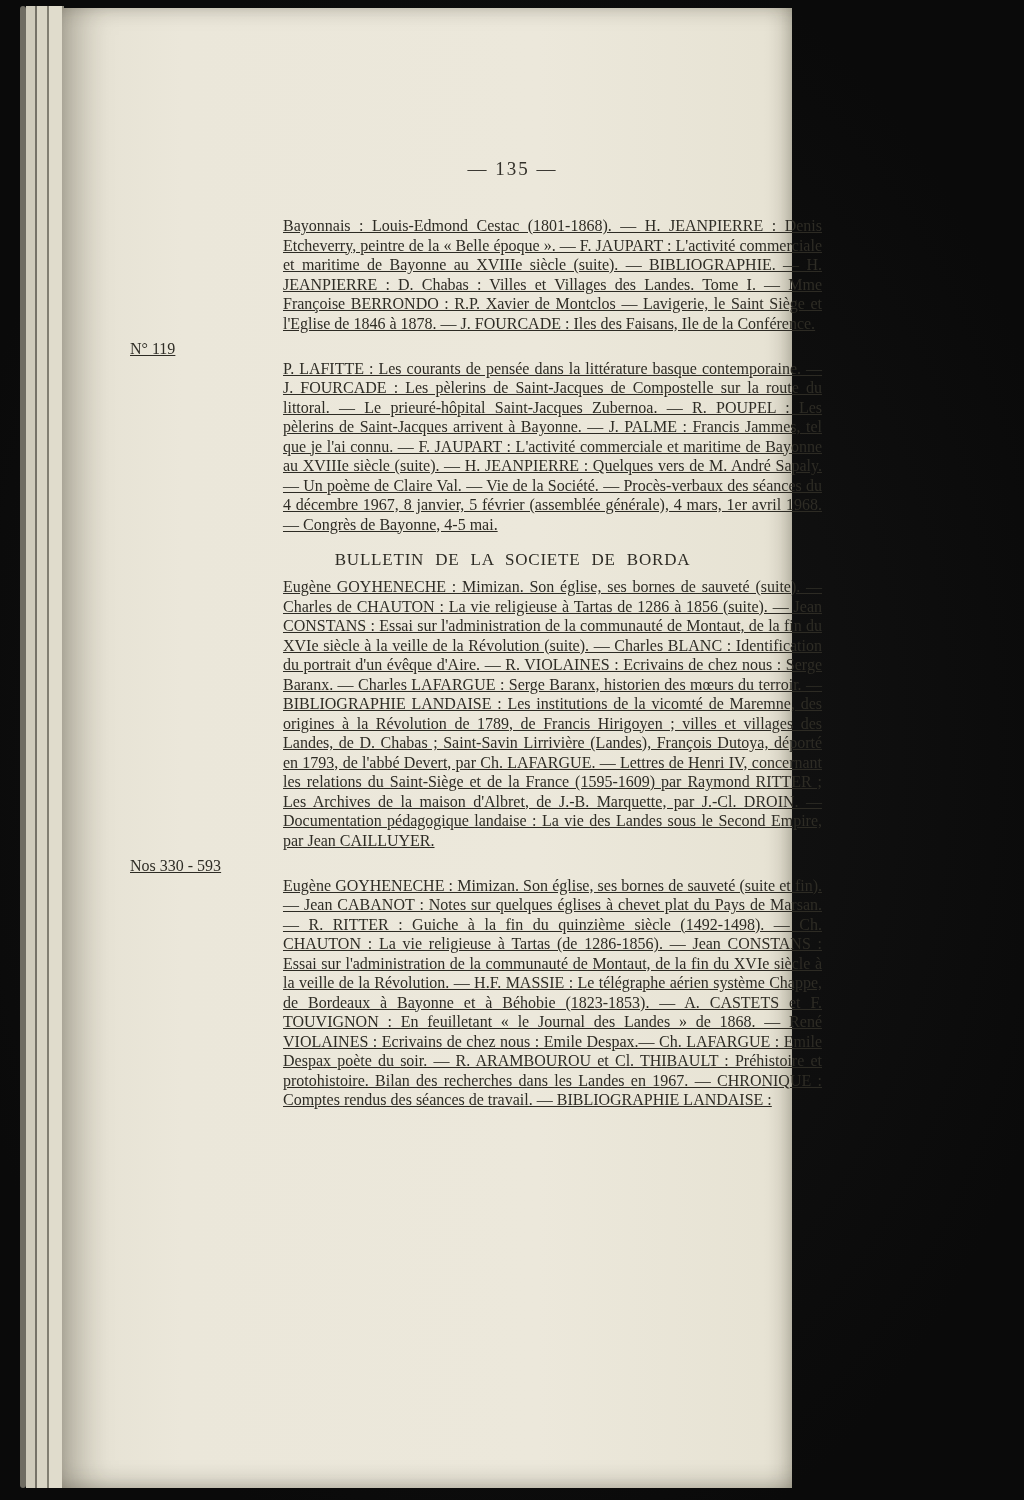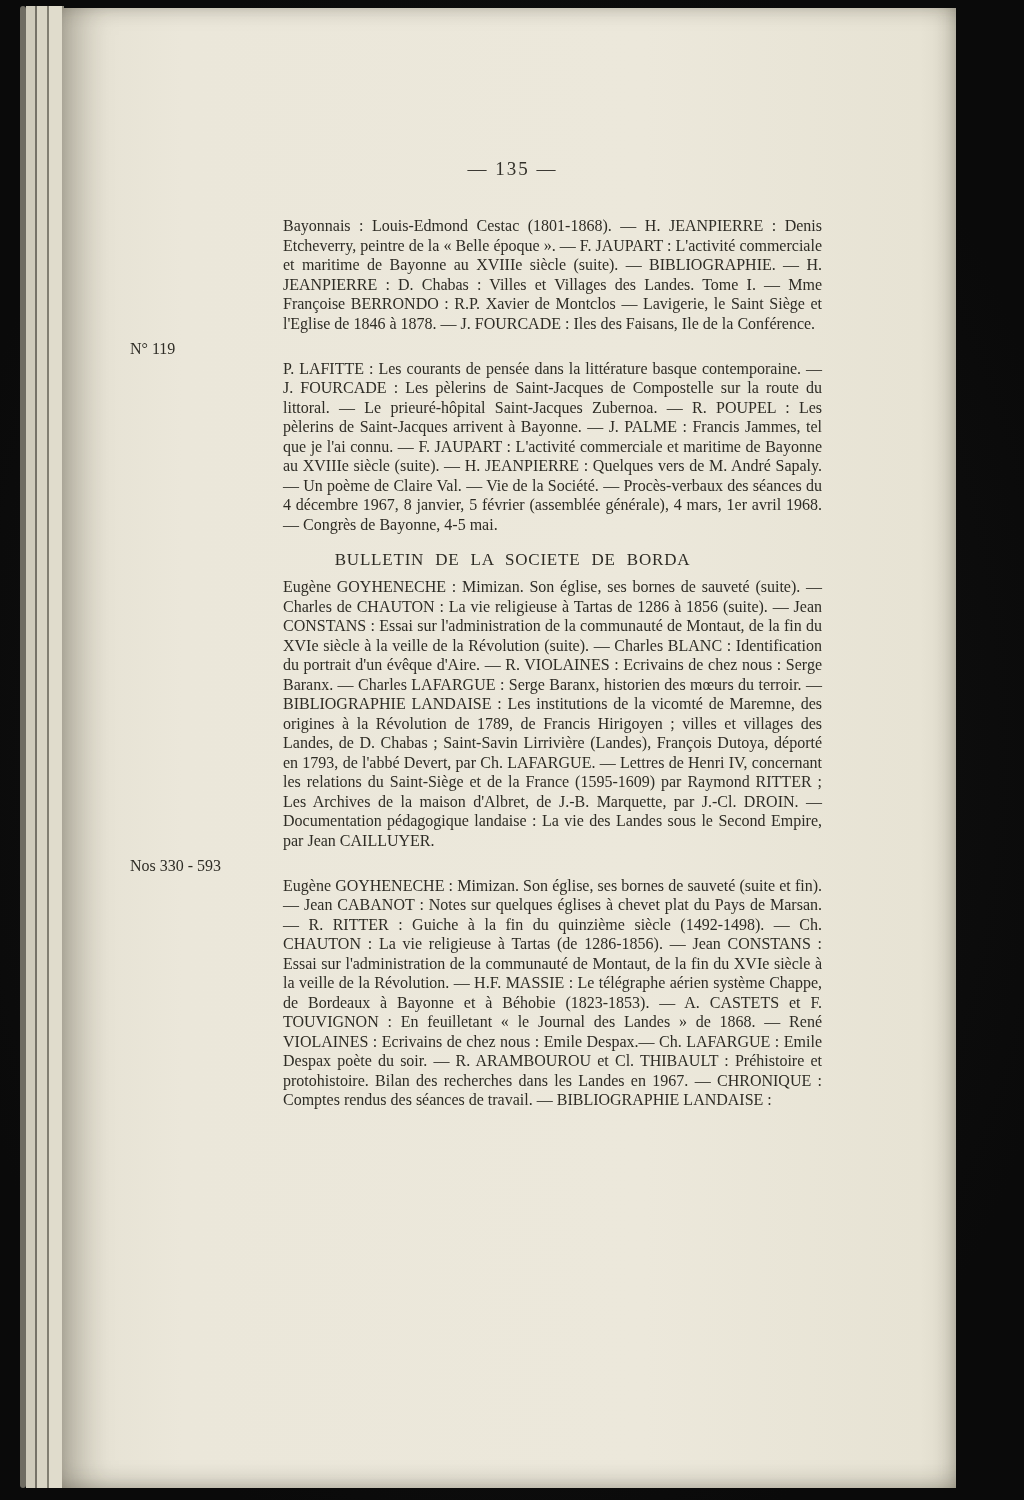--- a/index.html
+++ b/index.html
@@ -22,21 +22,21 @@
   .edge-2 { left: 6px; width: 9px;  background: #cfcbbb; }
   .edge-3 { left: 15px; width: 2px; background: #757267; }
   .edge-4 { left: 17px; width: 10px; background: #d9d5c5; }
   .edge-5 { left: 27px; width: 2px; background: #827f72; }
   .edge-6 { left: 29px; width: 13px; background: #e0dccc; }
   .edge-7 { left: 42px; width: 2px; background: #8e8b7d; }
 
   .page {
     position: absolute;
     left: 62px; top: 8px;
-    width: 894px; height: 1480px;
+    width: 730px; height: 1480px;
     background: linear-gradient(to right,
       #d9d5c6 0px, #e7e3d5 45px, #ebe7da 120px, #ece8db 65%, #e7e3d4 96%, #ddd9ca 100%);
     box-shadow:
       inset 30px 0 40px -22px rgba(40,35,20,0.35),
       inset -14px 0 20px -12px rgba(40,35,20,0.30),
       inset 0 -18px 24px -16px rgba(40,35,20,0.25),
       inset 0 14px 20px -14px rgba(40,35,20,0.18);
     color: #2d2b24;
   }
 
@@ -44,21 +44,21 @@
     margin-top: 150px;
     margin-left: 221px;
     width: 539px;
     text-align: center;
     transform: translateX(-40px);
     font-size: 19px;
     letter-spacing: 2px;
     color: #33312a;
   }
 
-  .entry { margin-top: 6px; }
+  .entry { margin-top: 6px; text-decoration: underline; }
   .entry.first { margin-top: 36px; }
   .entry-label {
     margin-left: 68px;
     font-size: 16px;
     line-height: 19.5px;
     color: #2f2d26;
     white-space: pre;
   }
   .entry-text {
     margin: 0 0 0 221px;

